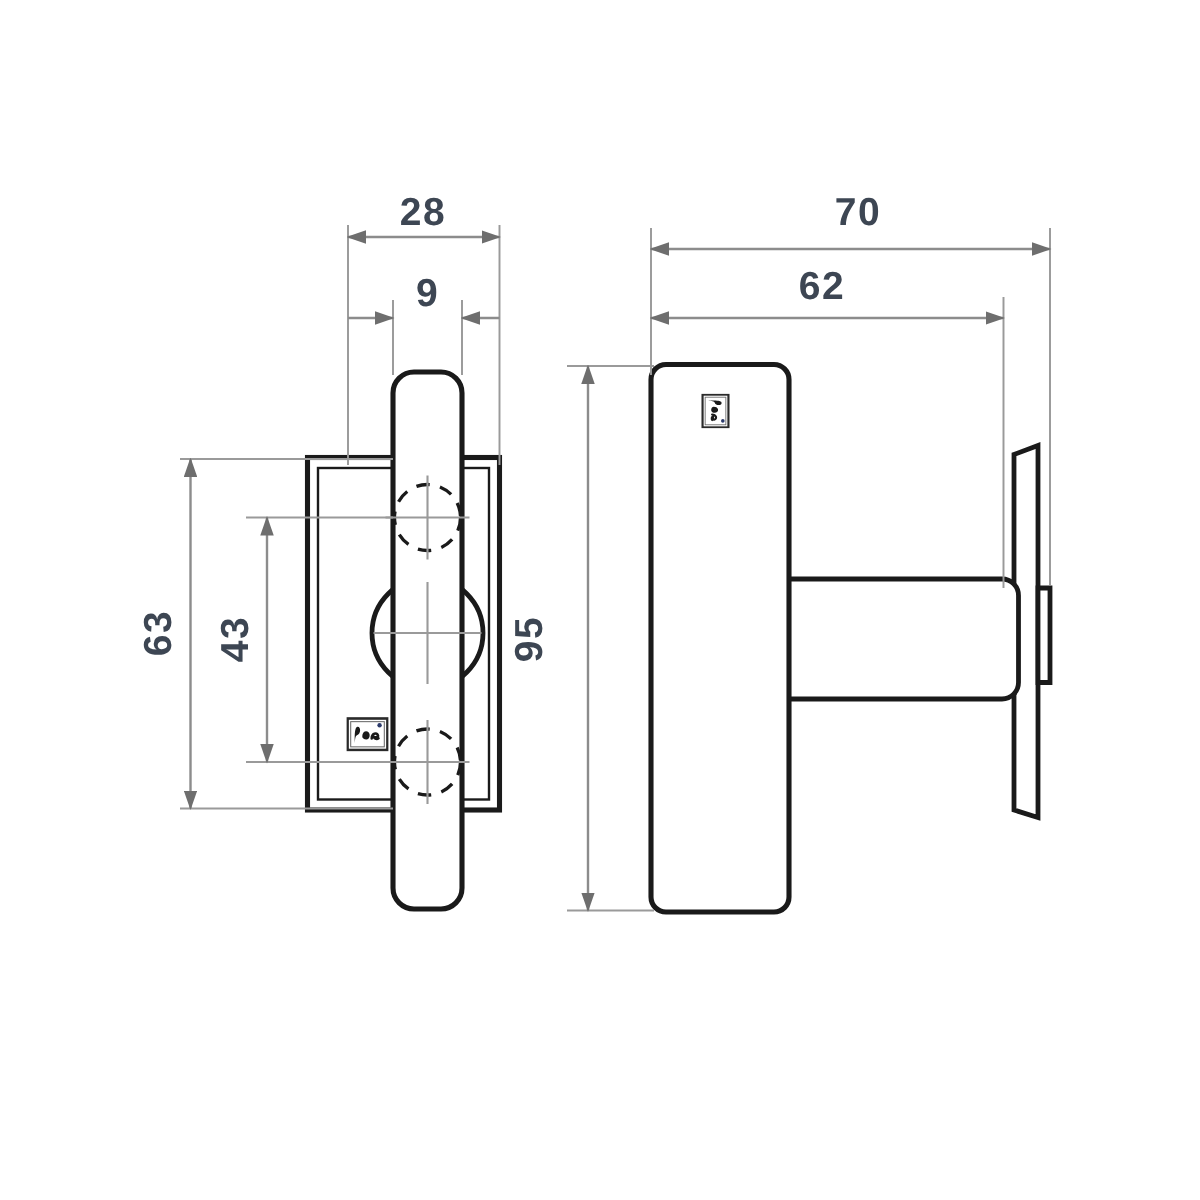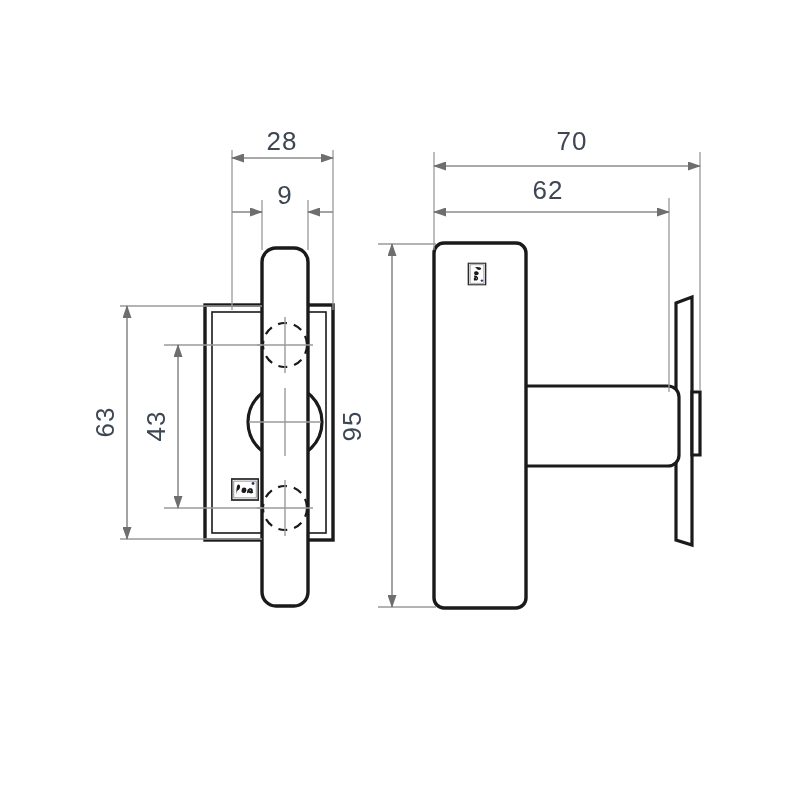--- a/index.html
+++ b/index.html
@@ -10,20 +10,21 @@
   body {
     width: 800px;
     height: 800px;
     font-family: "Liberation Sans", sans-serif;
     overflow: hidden;
   }
   #drawing-root {
     position: relative;
     width: 692px;
     height: 800px;
+    font-weight: bold;
   }
   svg#technical-drawing {
     display: block;
     width: 800px;
     height: 800px;
   }
   .dim-text {
     font-family: "Liberation Sans", sans-serif;
     font-size: 26px;
     fill: #3d4653;

